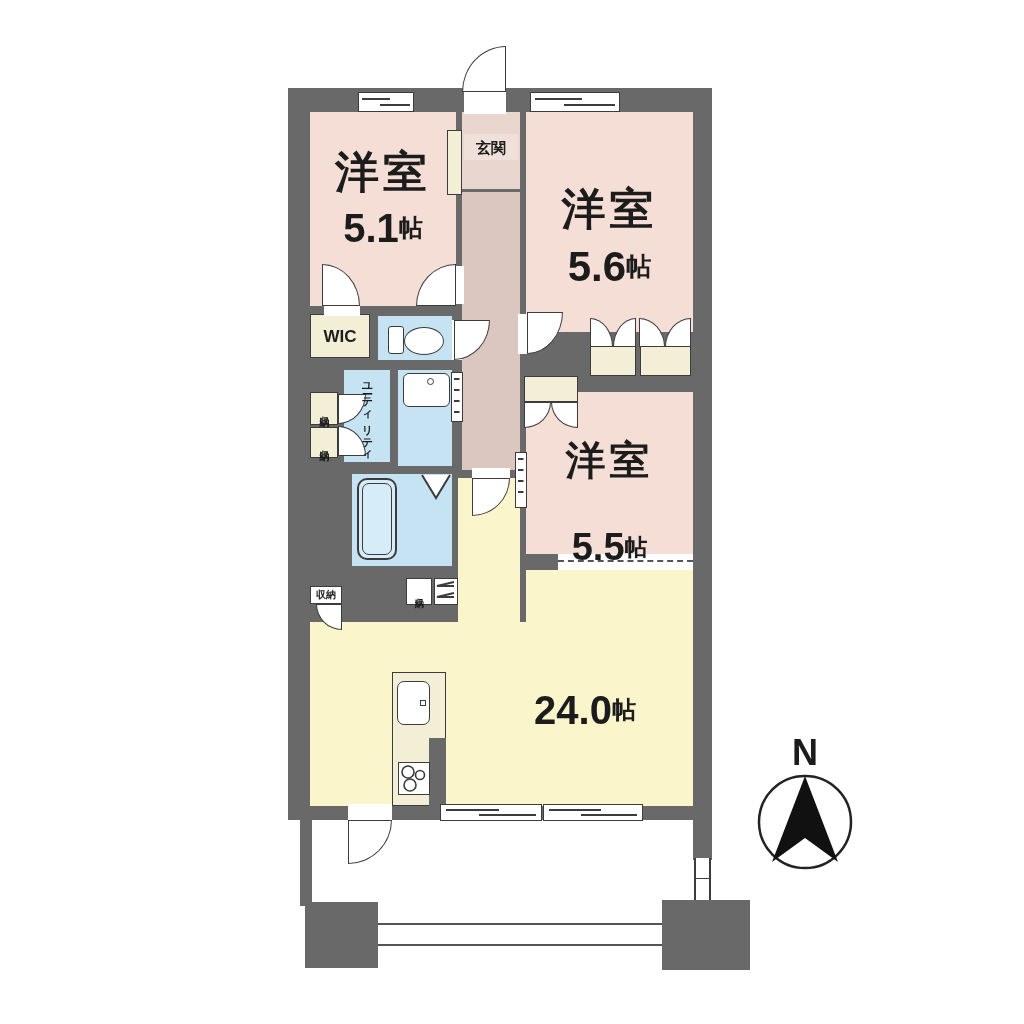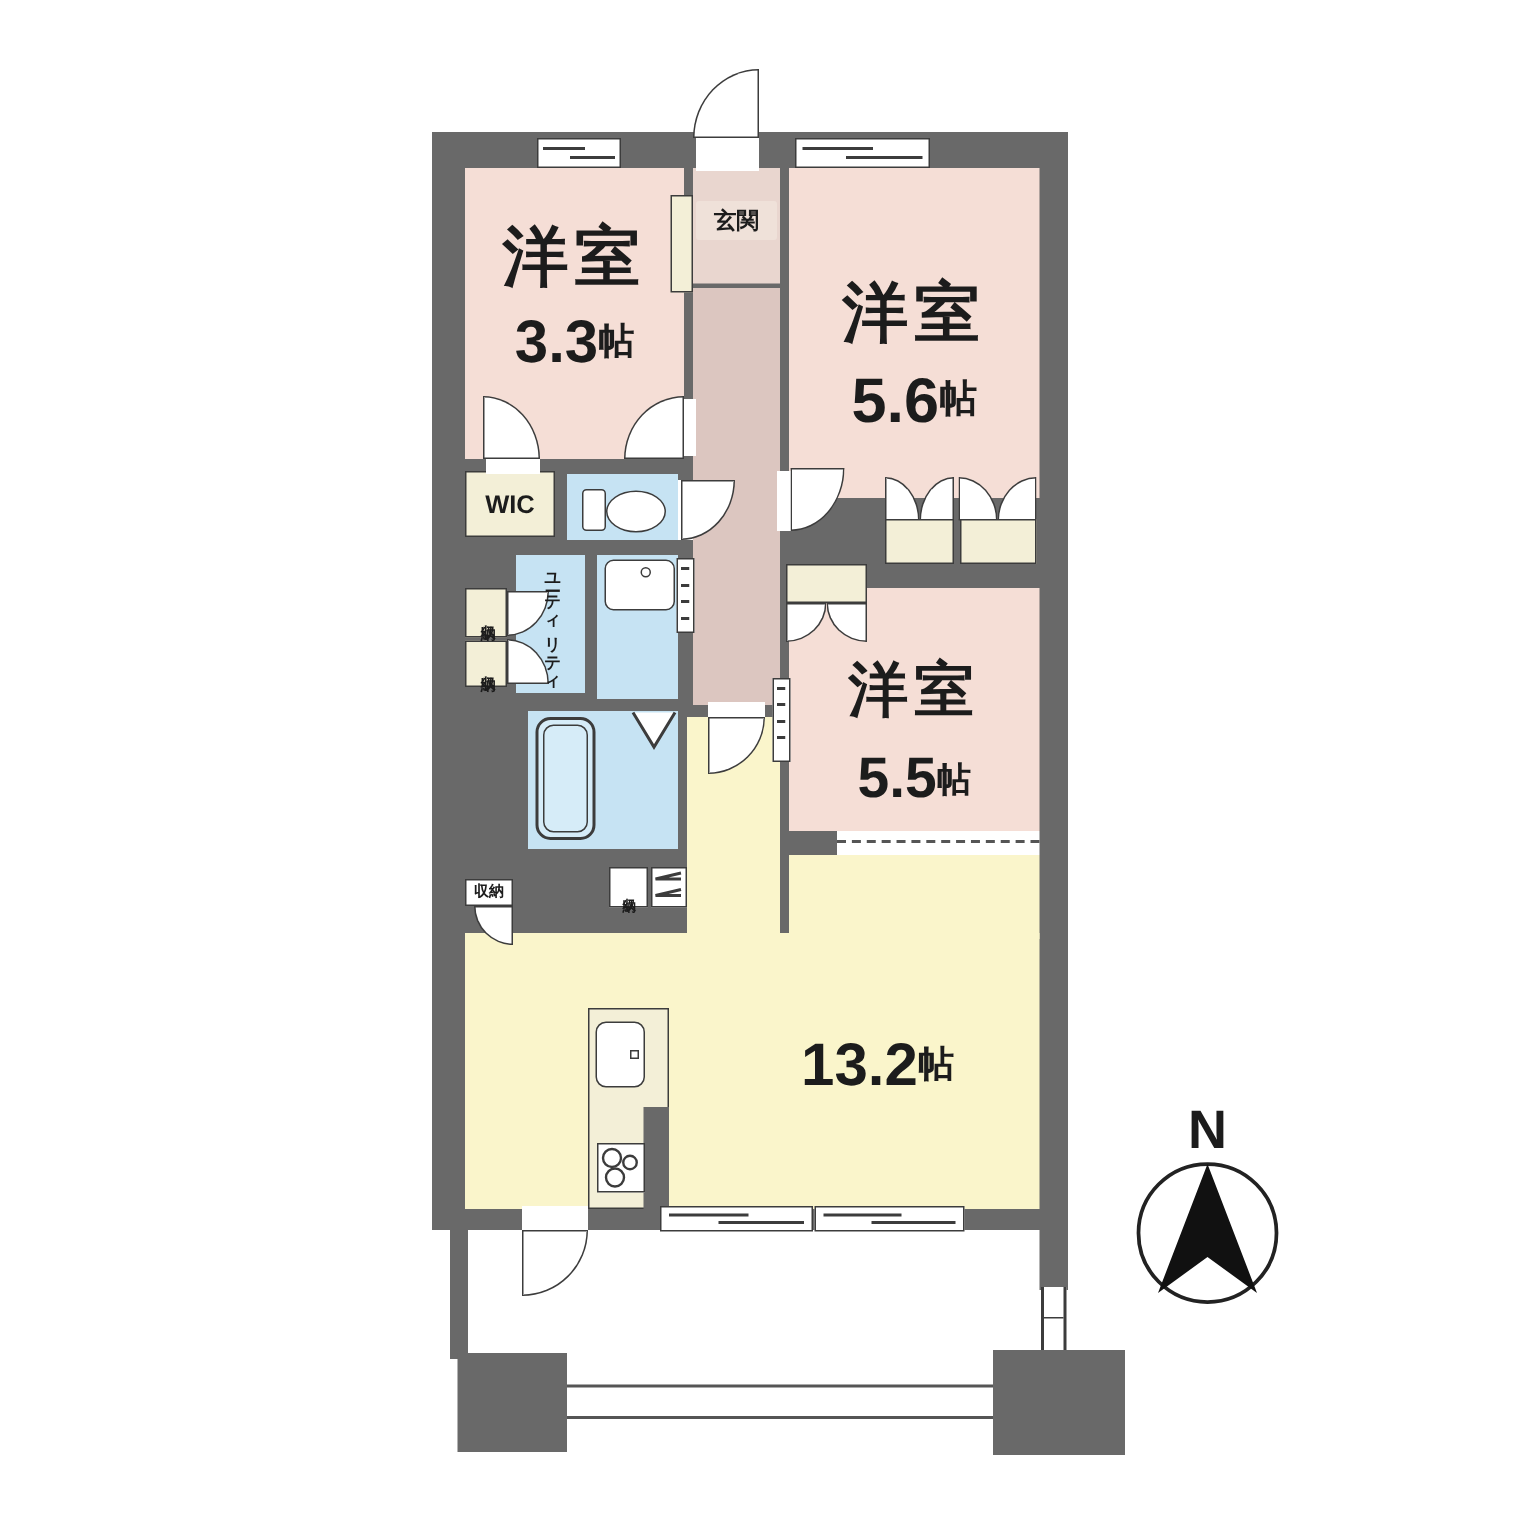--- a/index.html
+++ b/index.html
@@ -157,38 +157,38 @@
   <div class="abs" style="left:694px;top:858px;width:17px;height:44px;background:#fff;border-left:2px solid #3c3c3c;border-right:2px solid #3c3c3c;box-sizing:border-box;">
     <div style="margin-top:20px;border-top:1.5px solid #3c3c3c;"></div>
   </div>
   <div class="abs wall" style="left:305px;top:902px;width:73px;height:66px;"></div>
   <div class="abs wall" style="left:662px;top:900px;width:88px;height:70px;"></div>
   <div class="abs" style="left:378px;top:923px;width:284px;height:2px;background:#555;"></div>
   <div class="abs" style="left:378px;top:944px;width:284px;height:2px;background:#555;"></div>
 
   <div class="lbl" style="left:312px;top:146px;width:142px;height:52px;font-size:44px;letter-spacing:4px;">洋室</div>
   <div class="lbl" style="left:312px;top:206px;width:142px;height:44px;font-size:40px;">
-    <span>3.3</span>
+    <span>5.1</span>
       <span class="unit">帖</span>
   </div>
 
   <div class="lbl" style="left:528px;top:184px;width:163px;height:50px;font-size:44px;letter-spacing:4px;">洋室</div>
   <div class="lbl" style="left:528px;top:244px;width:163px;height:46px;font-size:42px;">
     <span>5.6</span>
       <span class="unit">帖</span>
   </div>
 
   <div class="lbl" style="left:528px;top:436px;width:163px;height:48px;font-size:40px;letter-spacing:4px;">洋室</div>
-  <div class="lbl" style="left:528px;top:498px;width:163px;height:42px;font-size:38px;">
+  <div class="lbl" style="left:528px;top:526px;width:163px;height:42px;font-size:38px;">
     <span>5.5</span>
       <span class="unit">帖</span>
   </div>
 
   <div class="lbl" style="left:480px;top:688px;width:210px;height:44px;font-size:40px;">
-    <span>13.2</span>
+    <span>24.0</span>
       <span class="unit">帖</span>
   </div>
 
 
   <div class="lbl" style="left:464px;top:134px;width:54px;height:26px;font-size:15px;background:#efe1d9;border-radius:2px;">玄関</div>
 
   <div class="lbl" style="left:310px;top:324px;width:60px;height:24px;font-size:17px;text-align:right;">WIC</div>
 
   <div class="lbl vert" style="left:356px;top:372px;width:22px;height:88px;font-size:11px;">ユーティリティ</div>
 

